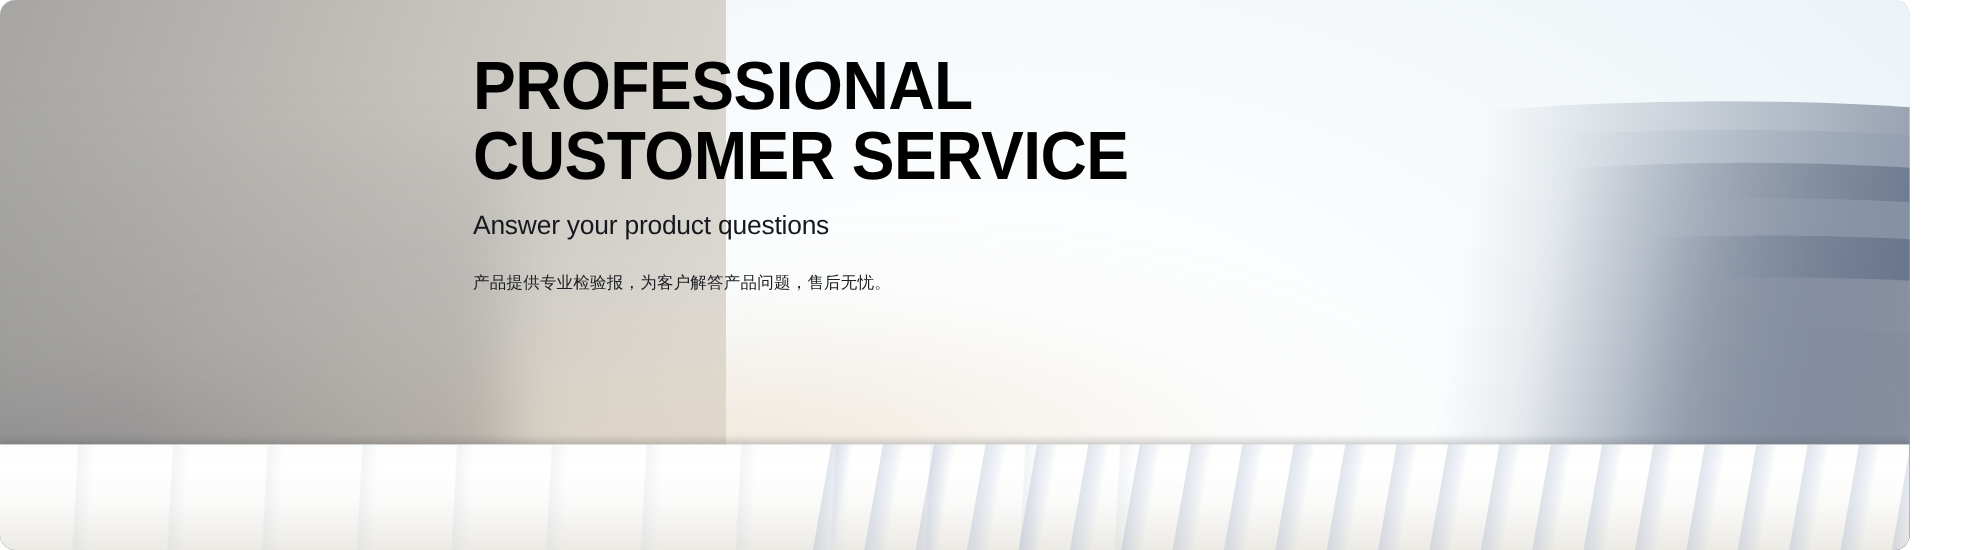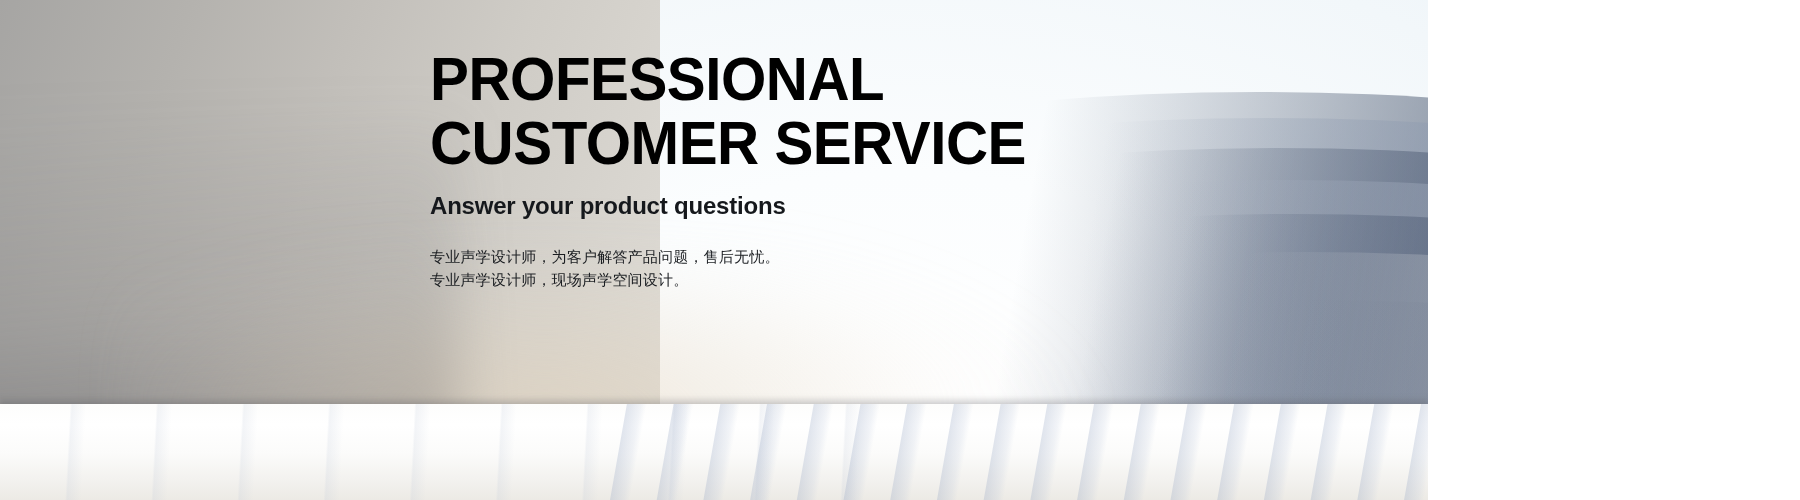--- a/index.html
+++ b/index.html
@@ -4,26 +4,27 @@
 <title>Professional Customer Service Banner</title>
 <style>
   html, body {
     margin: 0;
     padding: 0;
     background: #ffffff;
   }
 
   .banner {
     position: relative;
-    width: 1428px;
+    width: 1736px;
     height: 500px;
     overflow: hidden;
     font-family: "Liberation Sans", "DejaVu Sans", sans-serif;
     background: #3b82f6;
     user-select: none;
+    border-radius: 14px;
   }
 
   
 
   .bg-layer {
     position: absolute;
     inset: 0;
     overflow: hidden;
   }
 
@@ -376,21 +377,21 @@
     transform-origin: left center;
     white-space: nowrap;
   }
   .headline-line-2 {
     margin-top: 9px;
   }
 
   .subtitle {
     margin: 22px 0 0 0;
     font-size: 24px;
-    font-weight: 700;
+    font-weight: 400;
     color: #15181c;
     letter-spacing: -0.2px;
     white-space: nowrap;
   }
 
   .desc {
     margin: 26px 0 0 0;
     padding: 0;
     list-style: none;
   }
@@ -450,19 +451,18 @@
   <div class="content">
 
     <h1 class="headline">
       <span class="headline-line headline-line-1">PROFESSIONAL</span>
       <span class="headline-line headline-line-2">CUSTOMER SERVICE</span>
     </h1>
 
     <p class="subtitle">Answer your product questions</p>
 
     <ul class="desc">
-      <li>专业声学设计师，为客户解答产品问题，售后无忧。</li>
-      <li>专业声学设计师，现场声学空间设计。</li>
+      <li>产品提供专业检验报，为客户解答产品问题，售后无忧。</li>
     </ul>
 
   </div>
 
 </div>
 
 </body></html>

